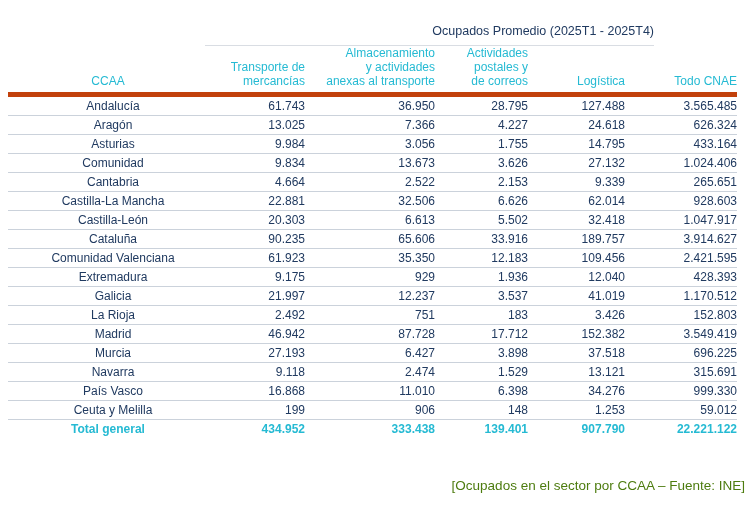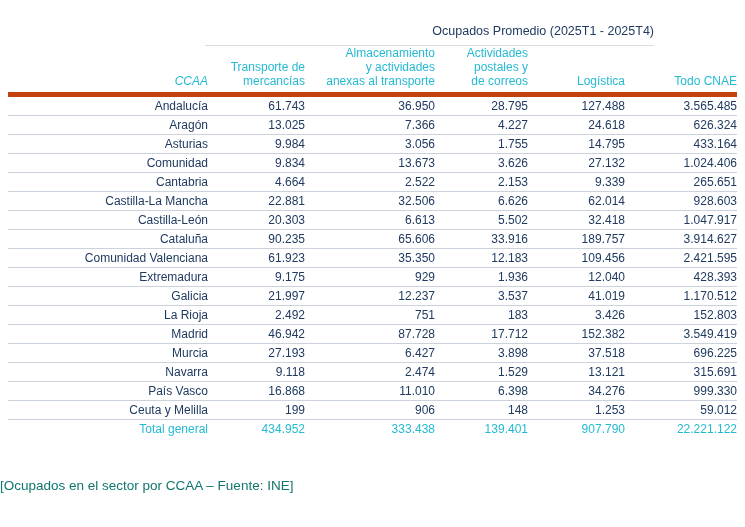--- a/index.html
+++ b/index.html
@@ -39,42 +39,43 @@
   thead th {
     font-weight: normal;
     color: #25BAD3;
     vertical-align: bottom;
     white-space: pre-line;
     line-height: 14px;
     padding: 0 0 4px 0;
     border-bottom: 5px solid #c2410c;
   }
   thead th.num { text-align: right; }
-  thead th.head-ccaa { text-align: right; font-style: italic; }
+  thead th.head-ccaa { text-align: center; }
 
   tbody td {
     height: 19px;
     line-height: 18px;
     border-bottom: 1px solid #CBD2DB;
     white-space: nowrap;
     overflow: hidden;
   }
   td.num { text-align: right; }
-  td.ccaa-cell { text-align: right; padding-left: 10px; }
+  td.ccaa-cell { text-align: center; padding-left: 10px; }
 
   tr.total-row td {
     color: #25BAD3;
     border-bottom: none;
     padding-left: 0;
+    font-weight: bold;
   }
 
   .caption {
     position: absolute; top: 478px; left: 0; width: 745px;
-    text-align: left;
-    color: #0f766e; font-size: 13.5px;
+    text-align: right;
+    color: #4d7c0f; font-size: 13.5px;
   }
 </style>
 </head>
 <body>
 
 <div class="page">
 
   <div class="title">Ocupados Promedio (2025T1 - 2025T4)</div>
   <div class="top-rule"></div>
 

